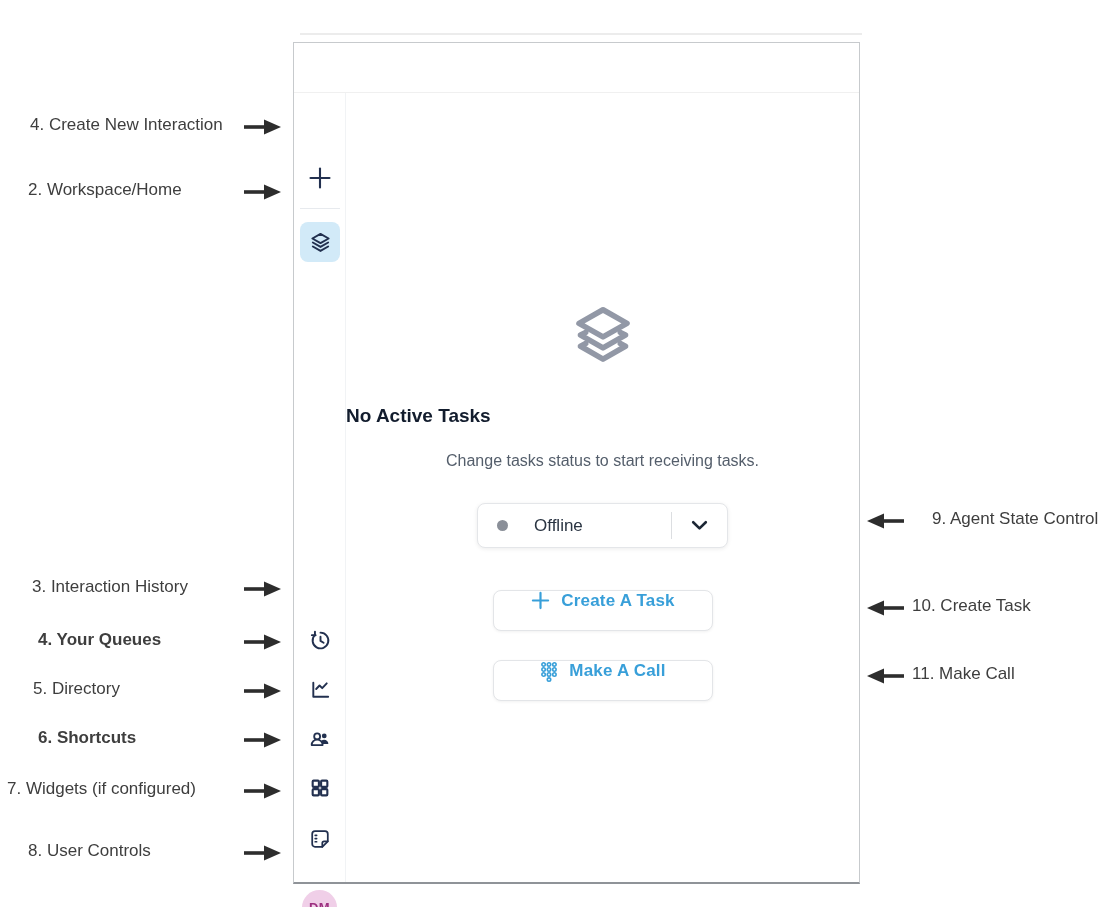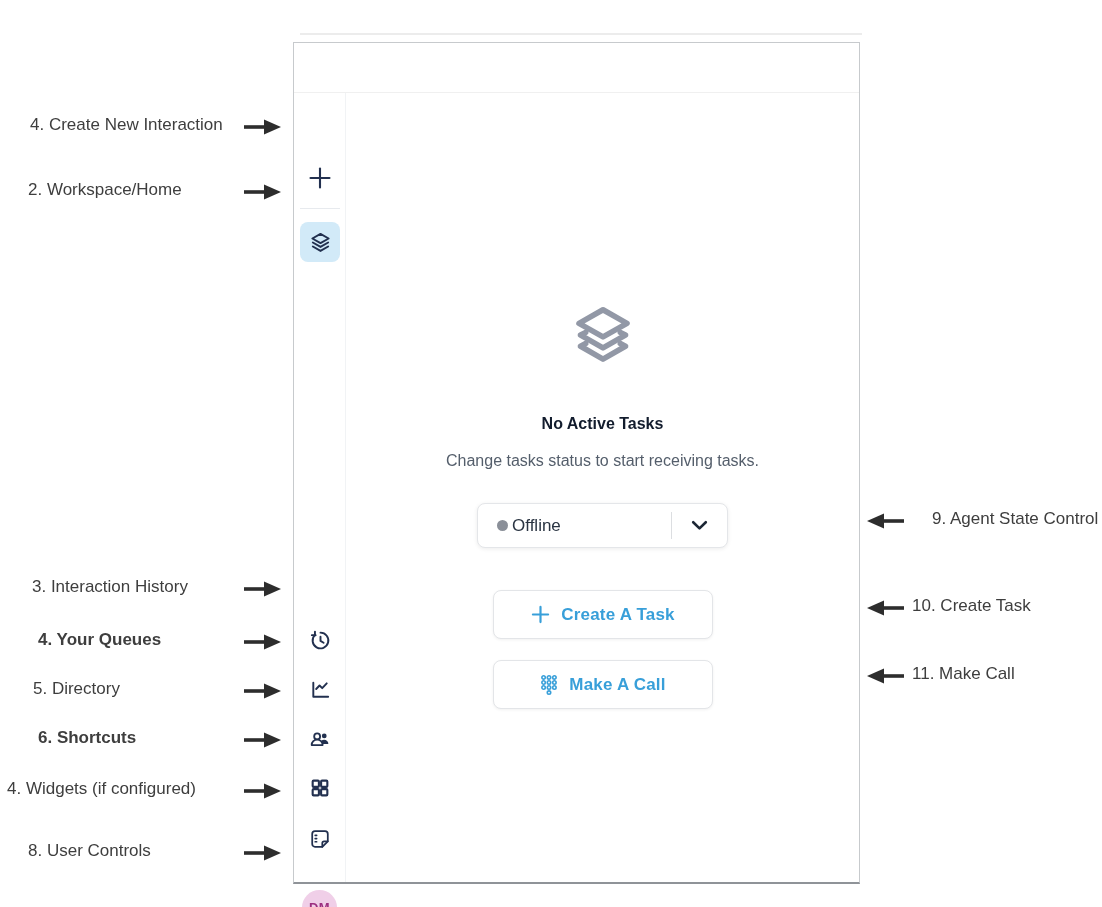--- a/index.html
+++ b/index.html
@@ -23,37 +23,37 @@
   .side-btn { position:absolute; left:6px; width:40px; height:40px; border:none; background:transparent;
               border-radius:8px; display:flex; align-items:center; justify-content:center; cursor:pointer; padding:0; }
   .side-btn.selected { background:#d2eaf8; }
   .side-divider { position:absolute; left:6px; top:115px; width:40px; height:1px; background:#e7eaee; }
   .avatar { position:absolute; left:8px; top:797px; width:35px; height:35px; border-radius:50%;
             background:#f0cfe8; display:flex; align-items:center; justify-content:center; cursor:pointer; }
   .avatar span { font-size:13px; font-weight:700; letter-spacing:.3px; color:#9c2f7f; }
 
   .main { position:absolute; left:52px; top:50px; right:0; bottom:0; background:#fff; }
   .big-icon { position:absolute; left:225px; top:209px; width:64px; height:64px; }
-  .es-title { position:absolute; left:0; right:0; top:322px; text-align:center;
-              font-size:16px; font-weight:700; color:#121c2d; }
+  .es-title { position:absolute; left:0; right:0; top:312px; 
+              font-size:19px; font-weight:700; color:#121c2d; }
   .es-sub { position:absolute; left:0; right:0; top:359px; text-align:center;
             font-size:16px; color:#545e6b; }
 
   .state-control { position:absolute; left:131px; top:410px; width:251px; height:45px; background:#fff;
             border:1px solid #e4e6e9; border-radius:8px; box-shadow:0 1px 4px rgba(0,0,0,.08);
             display:flex; align-items:center; cursor:pointer; }
-  .state-left { flex:1; display:flex; align-items:center; padding-left:19px; gap:4px; }
+  .state-left { flex:1; display:flex; align-items:center; padding-left:19px; gap:26px; }
   .status-dot { width:11px; height:11px; border-radius:50%; background:#8a8f98; }
   .state-label { font-size:17px; font-weight:500; color:#2a3442; }
   .state-divider { width:1px; height:27px; background:#dcdee1; }
   .state-chevron { width:55px; display:flex; align-items:center; justify-content:center; }
 
-  .action-btn { position:absolute; left:147px; width:220px; height:49px; background:#fff;
+  .action-btn { position:absolute; left:147px; width:220px; height:41px; background:#fff;
             border:1px solid #e3e5e8; border-radius:8px; box-shadow:0 1px 3px rgba(0,0,0,.06);
-            display:flex; align-items:center; justify-content:center; gap:11px; cursor:pointer; }
+            display:flex; align-items:flex-start; justify-content:center; gap:11px; cursor:pointer; }
   .action-btn span { font-size:17px; font-weight:700; letter-spacing:.2px; color:#389fd9; }
   .btn-create { top:497px; }
   .btn-call { top:567px; }
 </style>
 </head>
 <body>
 
 <div class="stage">
 
   <div class="top-edge"></div>
@@ -94,21 +94,21 @@
       </svg>
   </div>
   <div class="ann" style="top:727px; left:0; width:284px;font-weight:bold;">
     <span class="ann-label" style="left:38px;">6. Shortcuts</span>
     <svg class="arrow" style="left:242px;" width="40" height="18" viewBox="0 0 40 18">
         <line x1="2" y1="9" x2="26" y2="9" stroke="#2d2d2d" stroke-width="3.6"></line>
         <path d="M22 1.5 L39 9 L22 16.5 Z" fill="#2d2d2d"></path>
       </svg>
   </div>
   <div class="ann" style="top:778px; left:0; width:284px;">
-    <span class="ann-label" style="left:7px;">4. Widgets (if configured)</span>
+    <span class="ann-label" style="left:7px;">7. Widgets (if configured)</span>
     <svg class="arrow" style="left:242px;" width="40" height="18" viewBox="0 0 40 18">
         <line x1="2" y1="9" x2="26" y2="9" stroke="#2d2d2d" stroke-width="3.6"></line>
         <path d="M22 1.5 L39 9 L22 16.5 Z" fill="#2d2d2d"></path>
       </svg>
   </div>
   <div class="ann" style="top:840px; left:0; width:284px;">
     <span class="ann-label" style="left:28px;">8. User Controls</span>
     <svg class="arrow" style="left:242px;" width="40" height="18" viewBox="0 0 40 18">
         <line x1="2" y1="9" x2="26" y2="9" stroke="#2d2d2d" stroke-width="3.6"></line>
         <path d="M22 1.5 L39 9 L22 16.5 Z" fill="#2d2d2d"></path>

